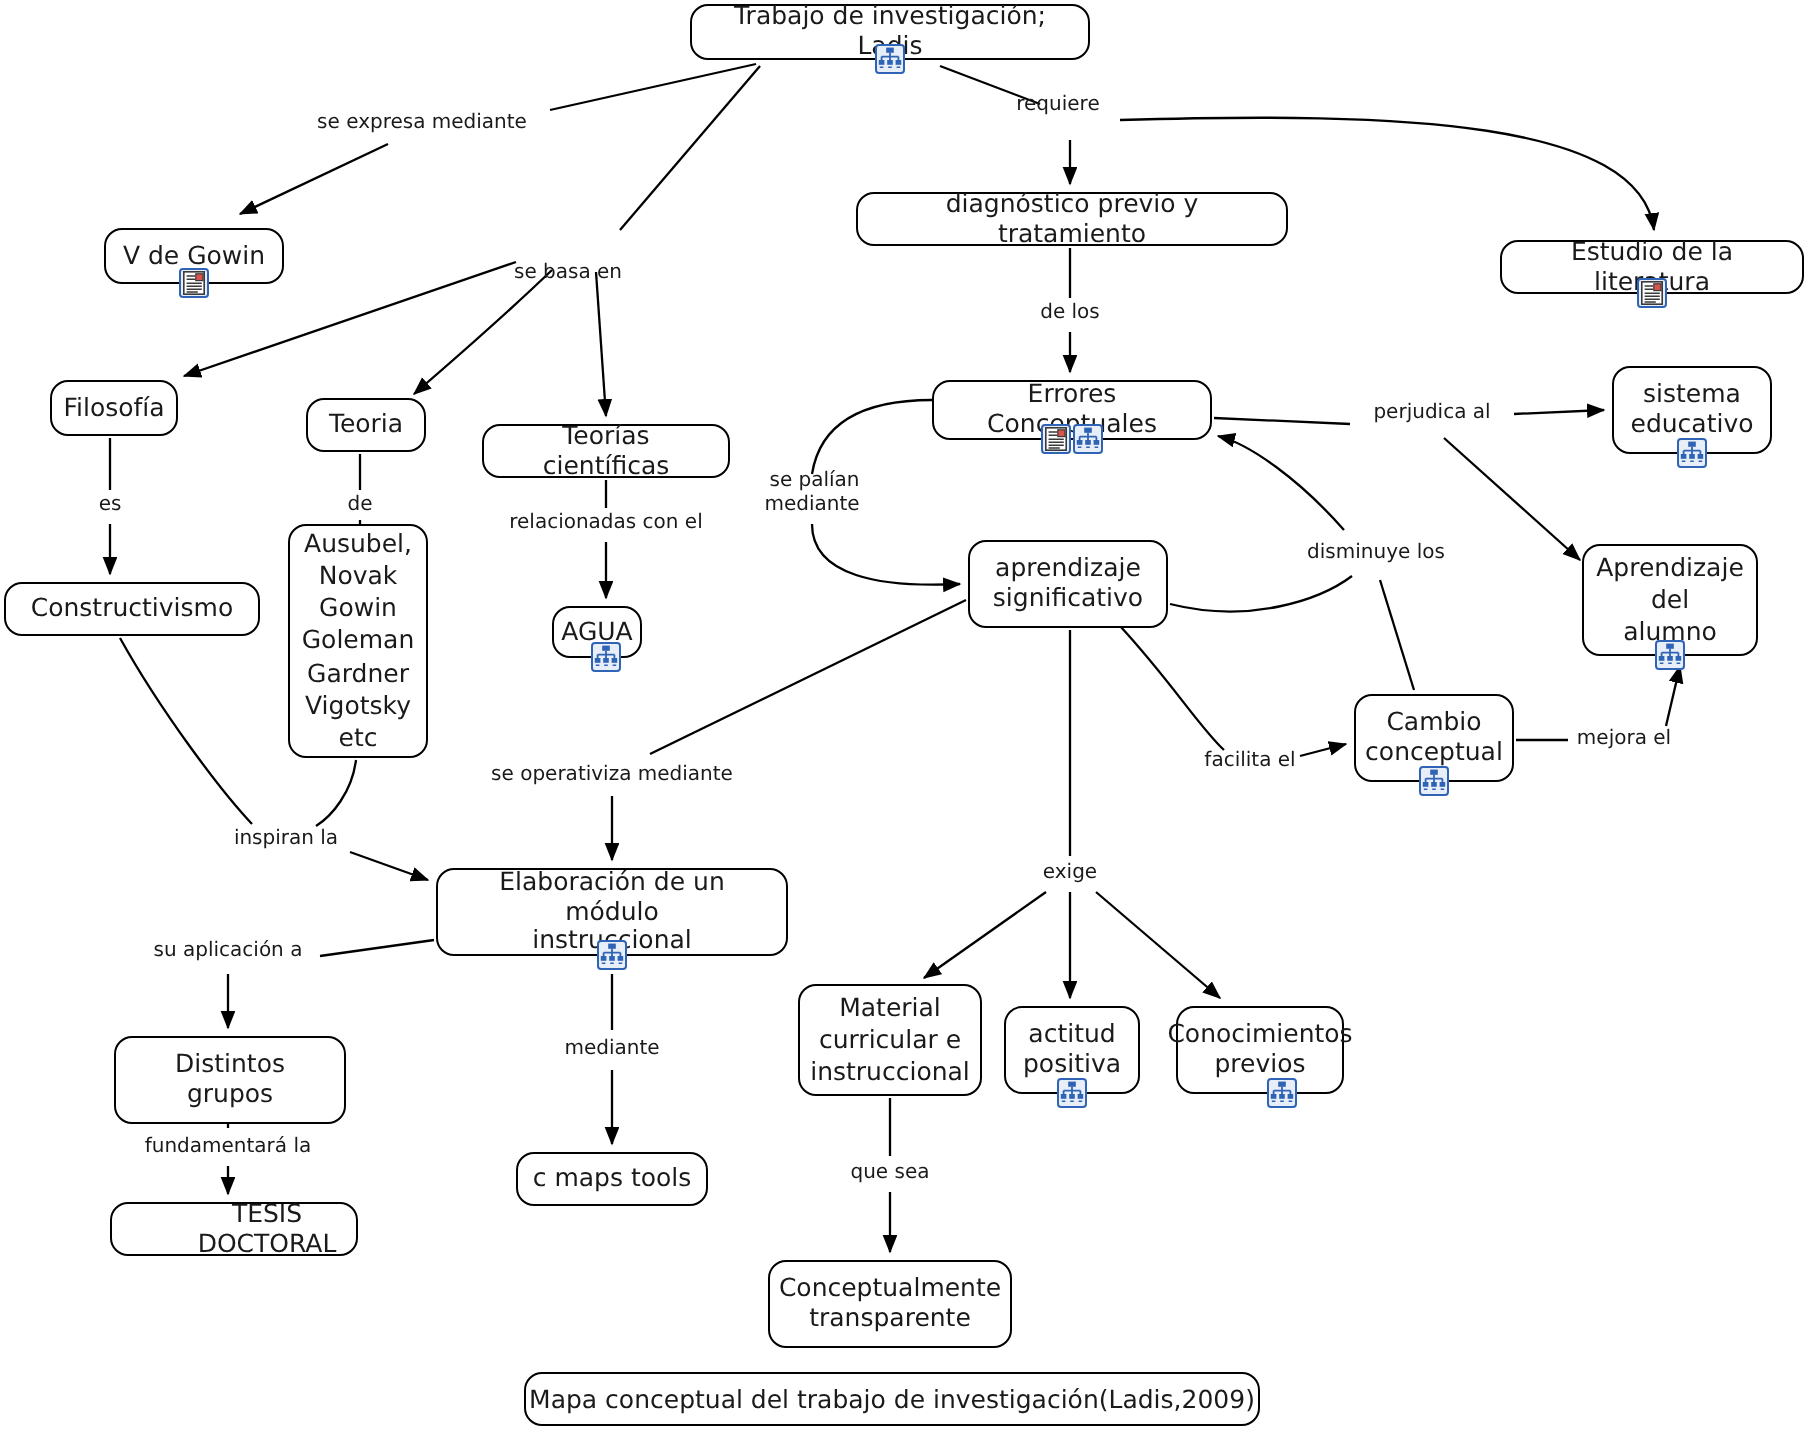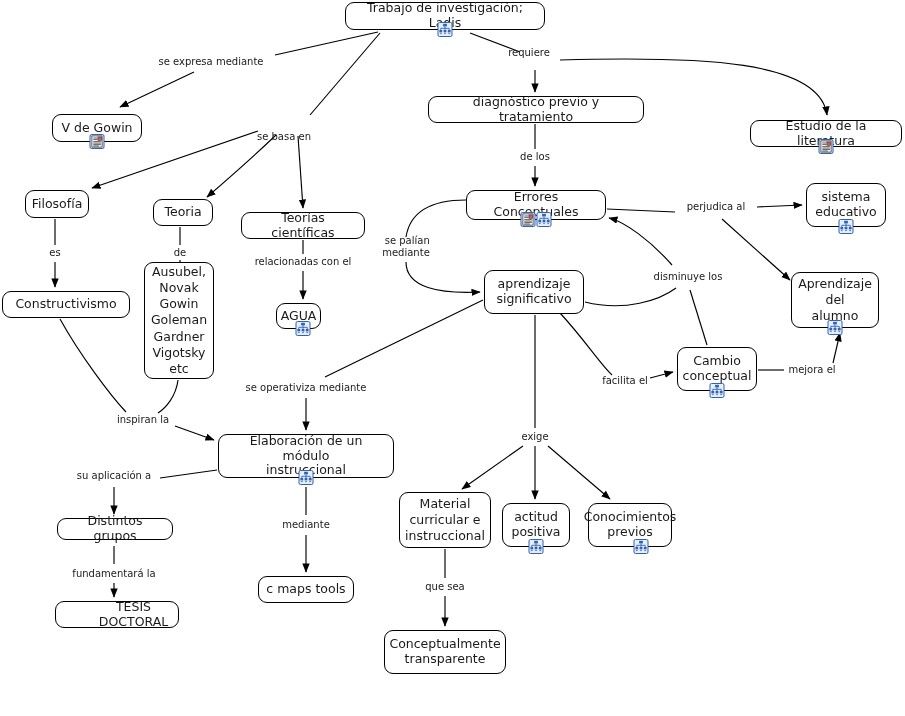--- a/index.html
+++ b/index.html
@@ -280,21 +280,21 @@
           <svg viewBox="0 0 13 13">
             <rect x="4.6" y="0.8" width="3.8" height="2.6" fill="#2f63b5"></rect>
             <path d="M6.5 3.4 L6.5 5.3 M2.3 5.3 L10.7 5.3 M2.3 5.3 L2.3 7 M6.5 5.3 L6.5 7 M10.7 5.3 L10.7 7" stroke="#2f63b5" stroke-width="0.9" fill="none"></path>
             <rect x="0.9" y="7" width="2.8" height="2.4" fill="#2f63b5"></rect>
             <rect x="5.1" y="7" width="2.8" height="2.4" fill="#2f63b5"></rect>
             <rect x="9.3" y="7" width="2.8" height="2.4" fill="#2f63b5"></rect>
             <path d="M1.4 10.6 L3.2 10.6 M5.6 10.6 L7.4 10.6 M9.8 10.6 L11.6 10.6" stroke="#2f63b5" stroke-width="0.8"></path>
           </svg>
         </span>
       </div>
-      <div class="node" style="left: 57px; top: 518px; width: 116px; height: 22px;">Distintos grupos</div>
+      <div class="node" style="left: 57px; top: 518px; width: 116px; height: 44px;">Distintos grupos</div>
       <div class="node" style="left: 55px; top: 601px; width: 124px; height: 27px; padding-left: 40px;">TESIS DOCTORAL</div>
       <div class="node" style="left: 258px; top: 576px; width: 96px; height: 27px;">c maps tools</div>
       <div class="node tall" style="left: 399px; top: 492px; width: 92px; height: 56px;">Material
 curricular e
 instruccional</div>
       <div class="node" style="left: 502px; top: 503px; width: 68px; height: 44px;">actitud
 positiva</div>
       <div class="icons" style="left: 536px; top: 539px;">
         <span class="ico">
           <svg viewBox="0 0 13 13">
@@ -340,13 +340,14 @@
       <div class="label" style="left: 812px; top: 370px;">mejora el</div>
       <div class="label" style="left: 143px; top: 420px;">inspiran la</div>
       <div class="label" style="left: 306px; top: 388px;">se operativiza mediante</div>
       <div class="label" style="left: 114px; top: 476px;">su aplicación a</div>
       <div class="label" style="left: 114px; top: 574px;">fundamentará la</div>
       <div class="label" style="left: 306px; top: 525px;">mediante</div>
       <div class="label" style="left: 535px; top: 437px;">exige</div>
       <div class="label" style="left: 445px; top: 587px;">que sea</div>
     </div>
 
+  <div class="caption" id="caption-box" style="left: 262px; top: 686px; width: 368px; height: 27px;">Mapa conceptual del trabajo de investigación(Ladis,2009)</div>
 </div>
 
 </body></html>

